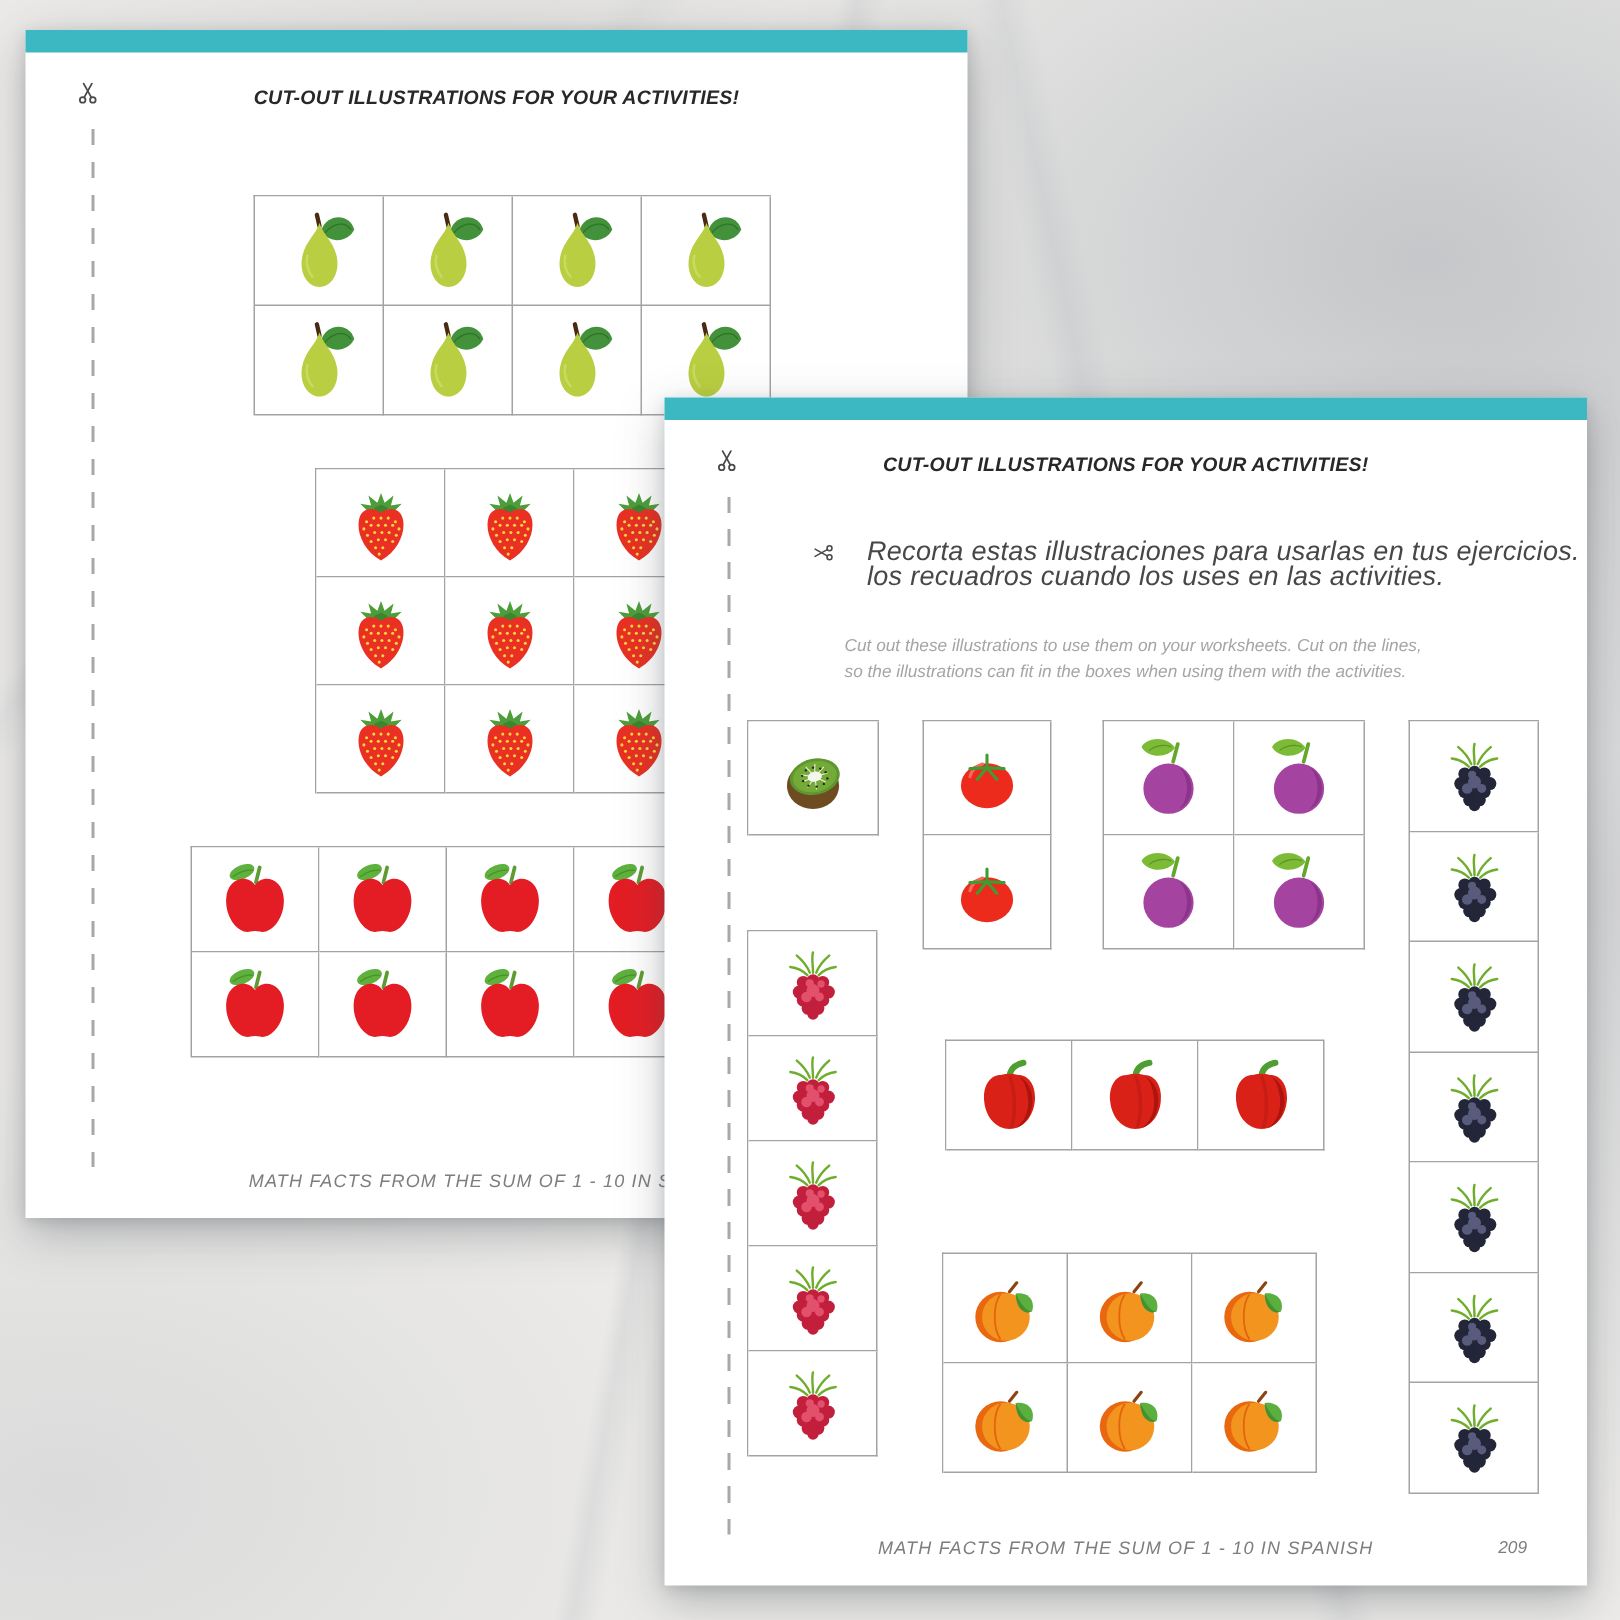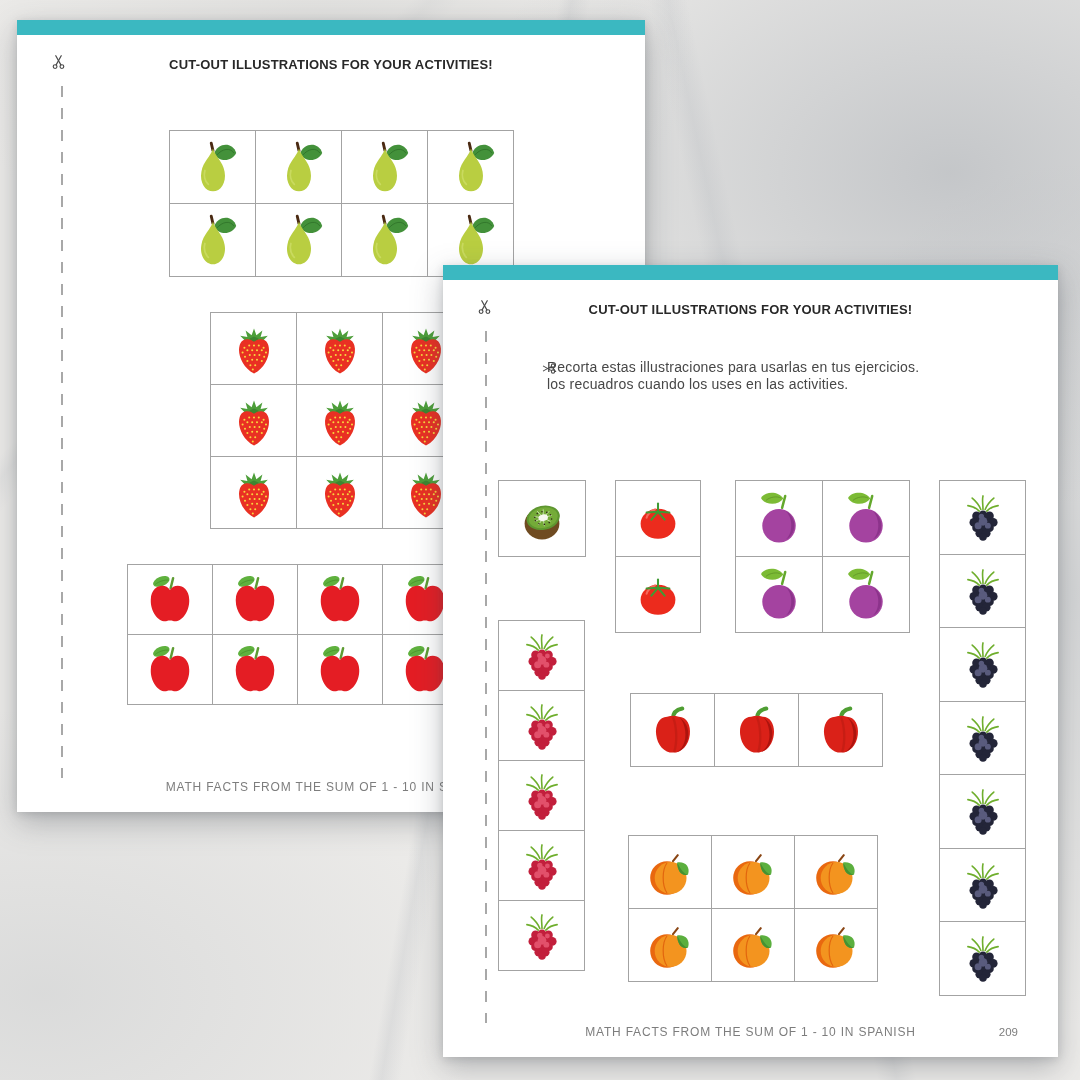--- a/index.html
+++ b/index.html
@@ -8,35 +8,35 @@
     background-color:#ecebe9;
     background-image:
       radial-gradient(ellipse 900px 620px at 88% 16%, rgba(148,154,162,0.45), transparent 55%),
       radial-gradient(ellipse 520px 720px at 100% 55%, rgba(162,168,175,0.32), transparent 60%),
       radial-gradient(ellipse 800px 520px at 4% 92%, rgba(165,170,175,0.25), transparent 55%),
       radial-gradient(ellipse 620px 420px at 30% 4%, rgba(214,214,212,0.55), transparent 60%),
       linear-gradient(100deg, transparent 44%, rgba(130,138,150,0.12) 45%, transparent 46.5%),
       linear-gradient(78deg, transparent 67%, rgba(130,138,150,0.10) 68.5%, transparent 70%),
       linear-gradient(132deg, transparent 20%, rgba(130,138,150,0.08) 21%, transparent 22.5%);
   }
-  .page{position:absolute;background:#fff;box-shadow:0 10px 28px rgba(70,75,82,0.35),0 2px 8px rgba(70,75,82,0.18);}
+  .page{position:absolute;background:#fff;box-shadow:0 10px 28px rgba(70,75,82,0.35),0 2px 8px rgba(70,75,82,0.18);font-style:italic;}
   .page-back{left:17px;top:20px;width:628px;height:792px;z-index:1;}
   .page-front{left:443px;top:265px;width:615px;height:792px;z-index:2;}
   .teal-bar{position:absolute;left:0;top:0;right:0;height:15px;}
   .scissors-margin{position:absolute;left:33px;top:33px;width:17px;height:17px;}
   .cut-line{position:absolute;width:2px;
     background:repeating-linear-gradient(to bottom,#a8a8a8 0 11px,transparent 11px 22px);}
   .page-back .cut-line{left:44px;top:66px;height:692px;}
   .page-front .cut-line{left:42px;top:66px;height:692px;}
   .page-title{position:absolute;left:0;right:0;top:37px;text-align:center;
     font-size:13px;font-weight:800;letter-spacing:.2px;}
   .page-footer{position:absolute;left:0;right:0;top:760px;text-align:center;
     font-size:12px;letter-spacing:.8px;font-weight:500;}
   .page-number{position:absolute;right:40px;top:761px;font-size:11.5px;}
-  .instr-es{position:absolute;left:104px;top:94px;font-size:14px;line-height:17.2px;
+  .instr-es{position:absolute;left:135px;top:94px;font-size:18px;line-height:17.2px;
     letter-spacing:.2px;}
   .instr-en{position:absolute;left:120px;top:158px;font-size:11.5px;line-height:16.5px;}
   .scissors-inline{position:absolute;left:98px;top:96px;width:15px;height:15px;transform:rotate(-90deg);}
   .grid{position:absolute;display:grid;border-top:1px solid #a3a3a3;border-left:1px solid #a3a3a3;}
   .cell{display:flex;align-items:center;justify-content:center;background:#fff;
     border-right:1px solid #a3a3a3;border-bottom:1px solid #a3a3a3;}
   
   .g-pears{left:152px;top:110px;}
   .g-strawberries{left:193px;top:292px;}
   .g-apples{left:110px;top:544px;}
@@ -377,20 +377,24 @@
   <div class="cut-line"></div>
   <div class="page-title" style="color: rgb(40, 40, 40);">CUT-OUT ILLUSTRATIONS FOR YOUR ACTIVITIES!</div>
 
   <svg class="scissors-inline" viewBox="0 0 100 100">
       <use href="#icon-scissors"></use>
     </svg>
   <div class="instr-es" style="color: rgb(71, 71, 71);">
     <div>Recorta estas illustraciones para usarlas en tus ejercicios.</div>
     <div>los recuadros cuando los uses en las activities.</div>
   </div>
+  <div class="instr-en" style="color: rgb(165, 165, 165);">
+    <div>Cut out these illustrations to use them on your worksheets. Cut on the lines,</div>
+    <div>so the illustrations can fit in the boxes when using them with the activities.</div>
+  </div>
 
   <div class="grid g-kiwi" style="grid-template-columns: repeat(1, 87px); grid-template-rows: repeat(1, 76px);">
       <div class="cell">
         <svg width="60" height="60" viewBox="0 0 100 100">
           <use href="#fruit-kiwi"></use>
         </svg>
       </div>
     </div>
   <div class="grid g-tomatoes" style="grid-template-columns: repeat(1, 85px); grid-template-rows: repeat(2, 76px);">
       <div class="cell">

